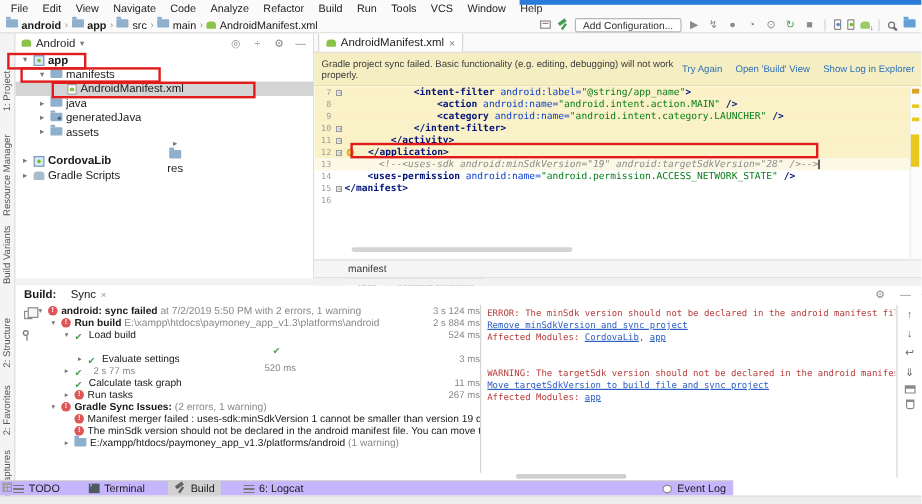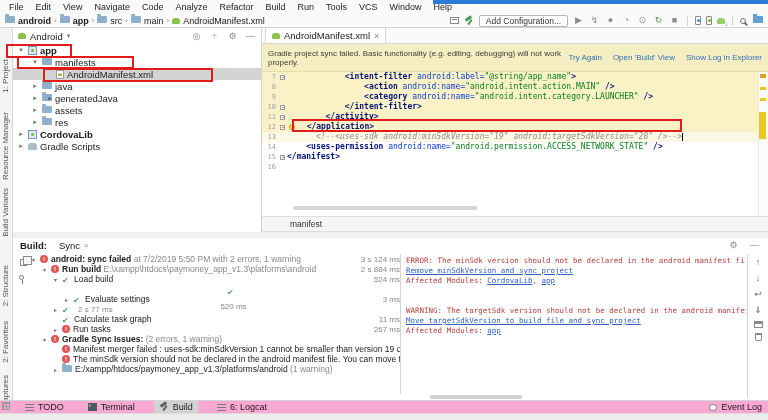--- a/index.html
+++ b/index.html
@@ -126,21 +126,21 @@
   .bt-time{flex:none;color:#888;font-size:8px;padding-left:4px}
   #console{position:absolute;left:387px;top:16px;width:346px;height:140px;border-left:1px solid #d5d5d5;padding:2px 0 0 5px;overflow:hidden}
   .con-line{height:10px;white-space:pre;overflow:hidden;font:7.5px/10px "DejaVu Sans Mono",monospace}
   .con-err{color:#b73e3e}
   .con-link{color:#2e5fc4;text-decoration:underline}
   #console-hscroll{position:absolute;left:417px;top:157px;width:92px;height:4px;background:#cfcfcf;border-radius:2px}
   #build-side{position:absolute;right:0;top:16px;width:21px;height:144px;border-left:1px solid #d5d5d5;display:flex;flex-direction:column;align-items:center;gap:5px;padding-top:3px}
   #build-side .tbi{color:#666}
 
   
-  #bottombar{position:absolute;left:0;top:400px;width:768px;height:13px;background:#f9a8d4;border-top:1px solid #d5d5d5;display:flex;align-items:center;gap:14px;padding-left:20px;font-size:9px}
+  #bottombar{position:absolute;left:0;top:400px;width:611px;height:13px;background:#c4b5fd;border-top:1px solid #d5d5d5;display:flex;align-items:center;gap:14px;padding-left:6px;font-size:9px}
   .bb-item{display:flex;align-items:center;gap:4px;height:13px;padding:0 5px}
   .bb-item.active{background:#d2d2d2}
   #corner-icon{position:absolute;left:2px;top:402px}
   #eventlog{margin-left:auto;display:flex;align-items:center;gap:4px;padding-right:6px}
   #sliver{position:absolute;left:0;top:413px;width:768px;height:7px;background:#ececec;border-top:1px solid #dcdcdc}
 
   
   .anno{position:absolute;border:2px solid #e21b1b;z-index:50}
 </style>
 </head>
@@ -256,21 +256,21 @@
       <div class="tree-row" style="padding-left: 18px;">
         <span class="arrow">▸</span>
         <span class="ic ic-folder-gen"></span>
         <span>generatedJava</span>
       </div>
       <div class="tree-row" style="padding-left: 18px;">
         <span class="arrow">▸</span>
         <span class="ic ic-folder"></span>
         <span>assets</span>
       </div>
-      <div class="tree-row" style="padding-left: 18px;">
+      <div class="tree-row" style="padding-left: 18px; flex-direction: column;">
         <span class="arrow">▸</span>
         <span class="ic ic-folder"></span>
         <span>res</span>
       </div>
       <div class="tree-row" style="padding-left: 4px;">
         <span class="arrow">▸</span>
         <span class="ic ic-module"></span>
         <span class="bold">CordovaLib</span>
       </div>
       <div class="tree-row" style="padding-left: 4px;">

